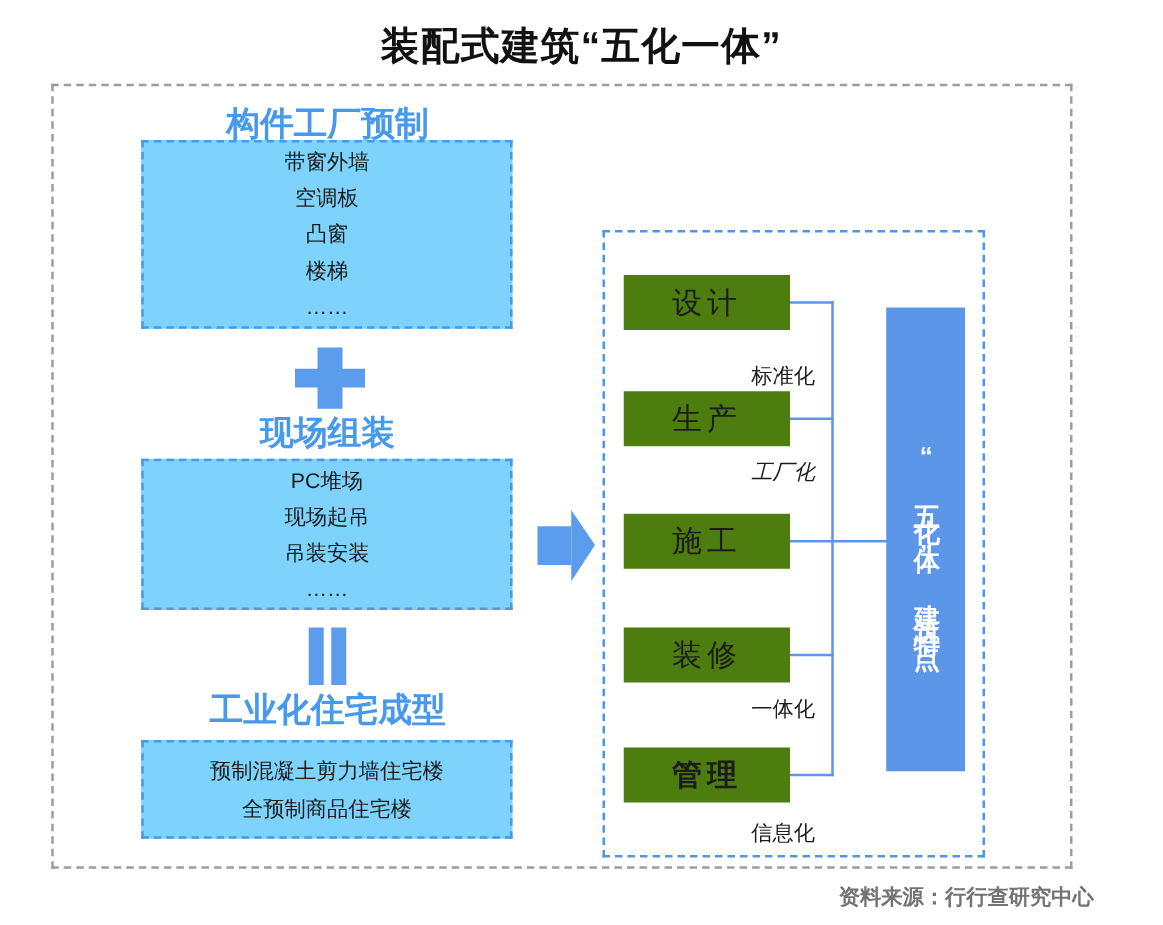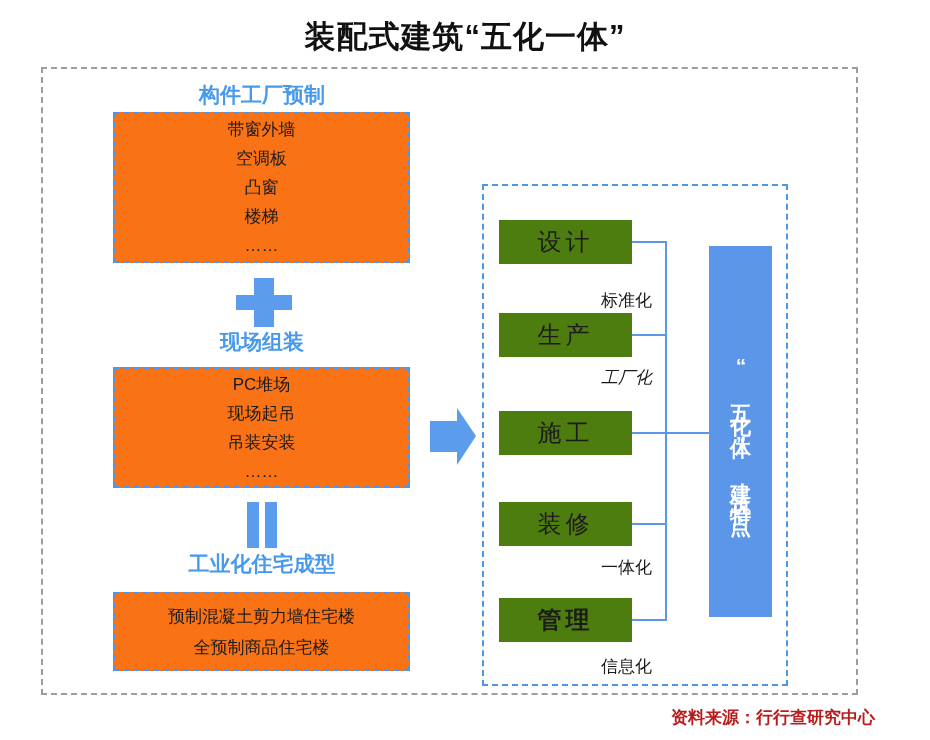--- a/index.html
+++ b/index.html
@@ -10,29 +10,29 @@
   .title{
     position:absolute;top:16px;left:0;width:930px;text-align:center;
     font-size:31px;font-weight:bold;color:#111;letter-spacing:1px;
   }
   .outer-frame{
     position:absolute;left:41px;top:67px;width:813px;height:624px;
     border:2px dashed #9d9d9d;
   }
   .stage-heading{
     position:absolute;left:112px;width:300px;text-align:center;
-    font-size:21px;font-weight:bold;color:#4799EB;
+    font-size:27px;font-weight:bold;color:#4799EB;
   }
   #heading-0{top:81px;}
   #heading-1{top:328px;}
   #heading-2{top:550px;}
   .dash-box{
     position:absolute;left:113px;width:293px;border:2px dashed #4D96E8;
     display:flex;flex-direction:column;align-items:center;justify-content:center;
-    font-size:17px;color:#1a1a1a;background:#f97316;
+    font-size:17px;color:#1a1a1a;background:#7dd3fc;
   }
   #box-0{top:112px;height:147px;line-height:29px;}
   #box-1{top:367px;height:117px;line-height:29px;}
   #box-2{top:592px;height:75px;line-height:31px;}
   .op{position:absolute;}
   #plus-op{left:236px;top:278px;width:56px;height:49px;}
   .plus-h{position:absolute;left:0;top:17px;width:56px;height:15px;background:#5B9CEC;}
   .plus-v{position:absolute;left:18px;top:0;width:20px;height:49px;background:#5B9CEC;}
   #equals-op{left:247px;top:502px;width:30px;height:46px;}
   .eq-bar{position:absolute;top:0;width:12px;height:46px;background:#5B9CEC;}
@@ -80,21 +80,21 @@
     position:absolute;left:225px;top:60px;width:63px;height:371px;background:#5B96E8;
     display:flex;align-items:center;justify-content:center;
   }
   .result-text{
     writing-mode:vertical-rl;text-orientation:upright;
     color:#ffffff;font-size:21px;font-weight:bold;letter-spacing:11px;
     white-space:nowrap;
   }
   .source{
     position:absolute;top:706px;left:0;width:875px;text-align:right;
-    font-size:17px;font-weight:bold;color:#b91c1c;
+    font-size:17px;font-weight:bold;color:#737373;
   }
 </style>
 </head>
 <body>
 
 <div class="title">装配式建筑“五化一体”</div>
 
 <div class="outer-frame"></div>
 
 <div class="stage-heading" id="heading-0">构件工厂预制</div>

